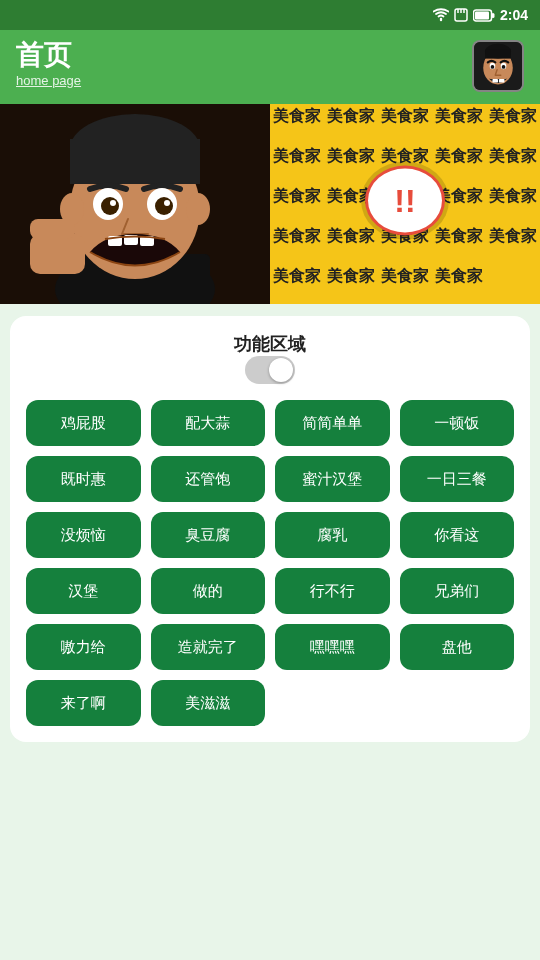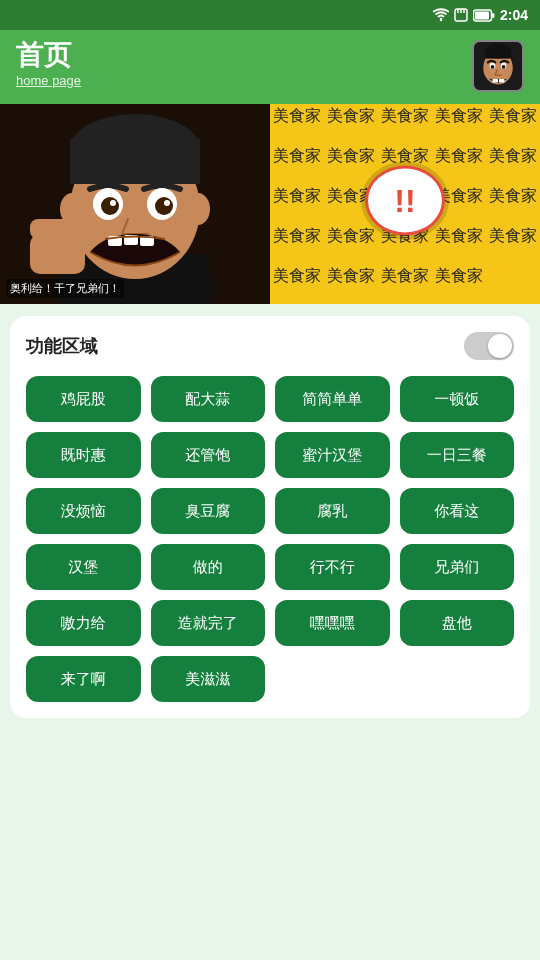--- a/index.html
+++ b/index.html
@@ -109,21 +109,21 @@
     }
     .banner-right-pattern {
       position: absolute;
       top: 0; left: 0; right: 0; bottom: 0;
       display: flex;
       flex-wrap: wrap;
       overflow: hidden;
     }
     .pattern-text {
       font-size: 16px;
-      font-weight: normal;
+      font-weight: bold;
       color: #222;
       padding: 2px 3px;
       white-space: nowrap;
       line-height: 1.3;
     }
     .banner-right-center {
       position: absolute;
       top: 50%;
       left: 50%;
       transform: translate(-50%, -55%);
@@ -150,20 +150,21 @@
       margin: 12px 10px;
       border-radius: 16px;
       padding: 16px;
     }
 
     .section-header {
       display: flex;
       align-items: center;
       justify-content: space-between;
       margin-bottom: 16px;
+      flex-direction: column;
     }
     .section-title {
       font-size: 18px;
       font-weight: bold;
       color: #222;
     }
 
     
     .toggle {
       width: 50px;
@@ -308,21 +309,20 @@
       <rect x="108" y="132" width="14" height="10" rx="2" fill="white"></rect>
       <rect x="124" y="131" width="14" height="10" rx="2" fill="white"></rect>
       <rect x="140" y="132" width="14" height="10" rx="2" fill="white"></rect>
 
       <path d="M90 148 Q135 175 180 148" stroke="#8B4513" stroke-width="2" fill="none"></path>
       <path d="M105 135 Q135 130 165 135" stroke="#8B4513" stroke-width="2" fill="none"></path>
 
       <rect x="30" y="130" width="55" height="40" rx="10" fill="#c8895a"></rect>
       <rect x="30" y="115" width="45" height="20" rx="8" fill="#c8895a"></rect>
     </svg>
-    <div class="banner-caption">奥利给！干了兄弟们！</div>
   </div>
   <div class="banner-right">
     <div class="banner-right-pattern">
 
     <span class="pattern-text">美食家</span>
         <span class="pattern-text">美食家</span>
         <span class="pattern-text">美食家</span>
         <span class="pattern-text">美食家</span>
         <span class="pattern-text">美食家</span>
         <span class="pattern-text">美食家</span>

